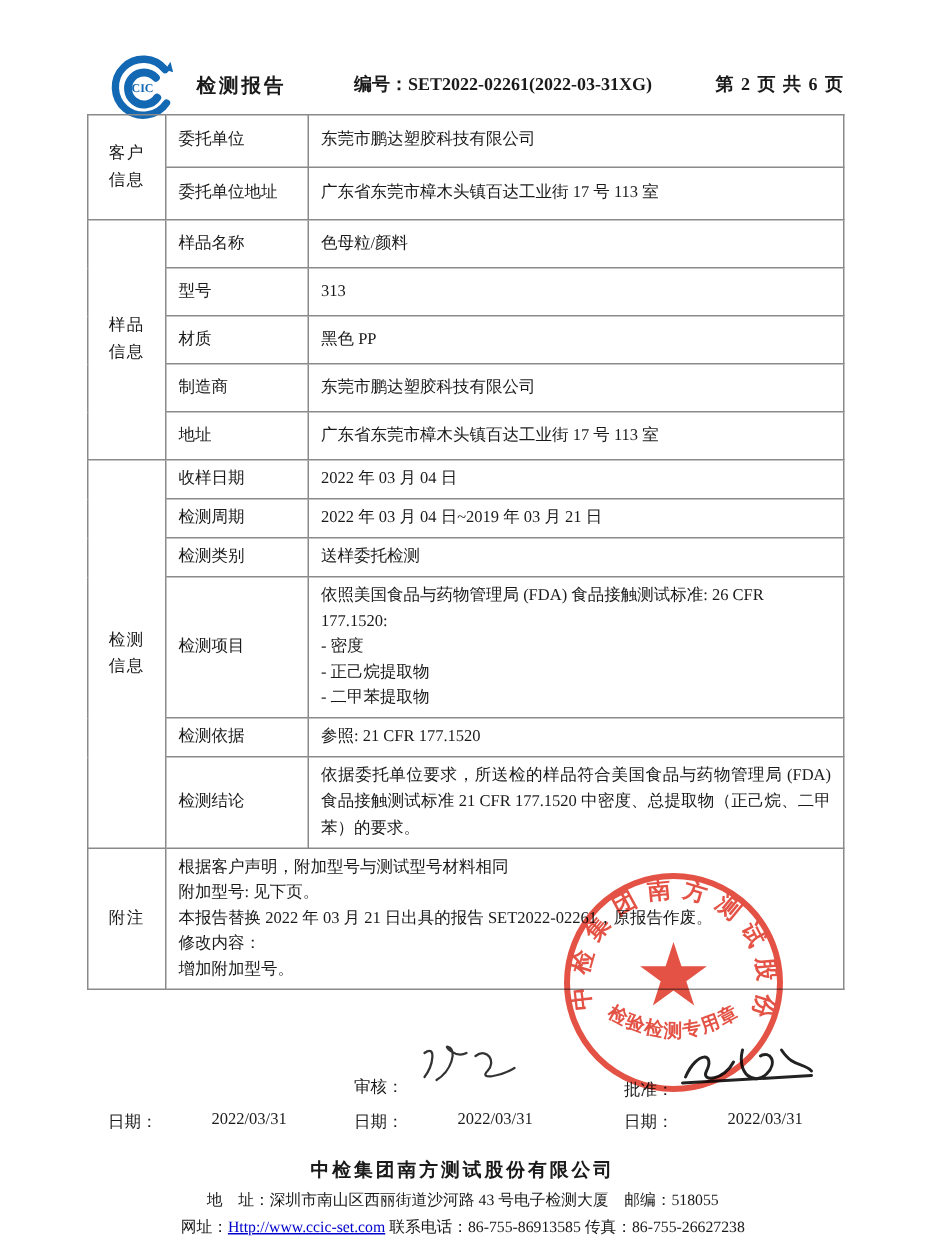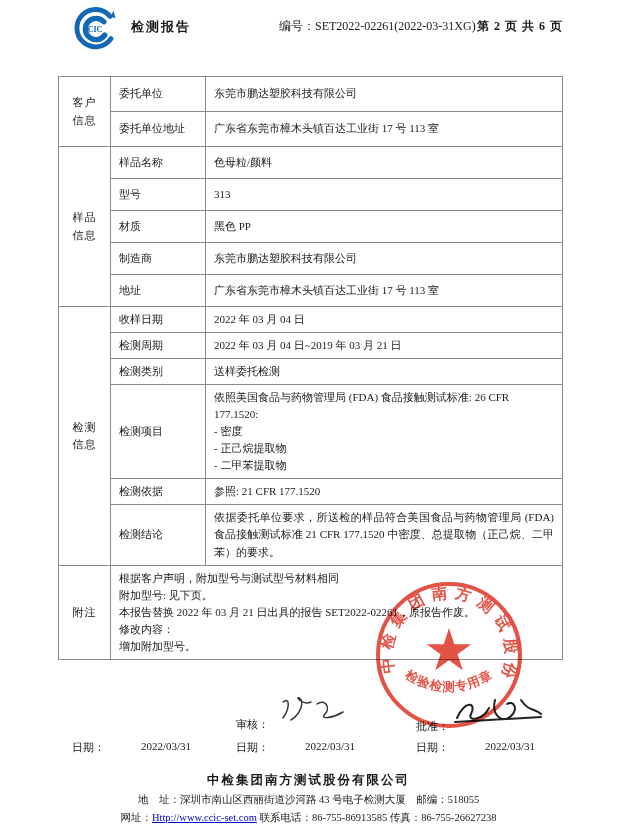--- a/index.html
+++ b/index.html
@@ -7,24 +7,24 @@
   body {
     font-family: "Liberation Serif", "DejaVu Serif", serif;
     color:#1a1a1a;
     width:617px; height:840px;
   }
   #page {
     position:relative; width:617px; height:840px; background:#fff; overflow:hidden;
   }
 
   
-  .hdr { position:absolute; top:2px; left:0; width:617px; height:52px; }
+  .hdr { position:absolute; top:32px; left:0; width:617px; height:52px; }
   .logo { position:absolute; left:68px; top:2px; width:54px; height:48px; }
   .hdr-title { position:absolute; left:131px; top:16px; font-size:13px; font-weight:bold; letter-spacing:2px; }
-  .hdr-no { position:absolute; left:236px; top:16px; font-size:12px; font-weight:normal;margin-left:43px; }
+  .hdr-no { position:absolute; left:236px; top:16px; font-size:12px; font-weight:bold; }
   .hdr-page { position:absolute; left:477px; top:16px; font-size:12px; font-weight:bold; letter-spacing:1px; }
 
   
   table.rpt {
     position:absolute; left:58px; top:76px; width:505px;
     border-collapse:collapse; table-layout:fixed;
     font-size:11px;
   }
   table.rpt td {
     border:1px solid #8a8a8a;

